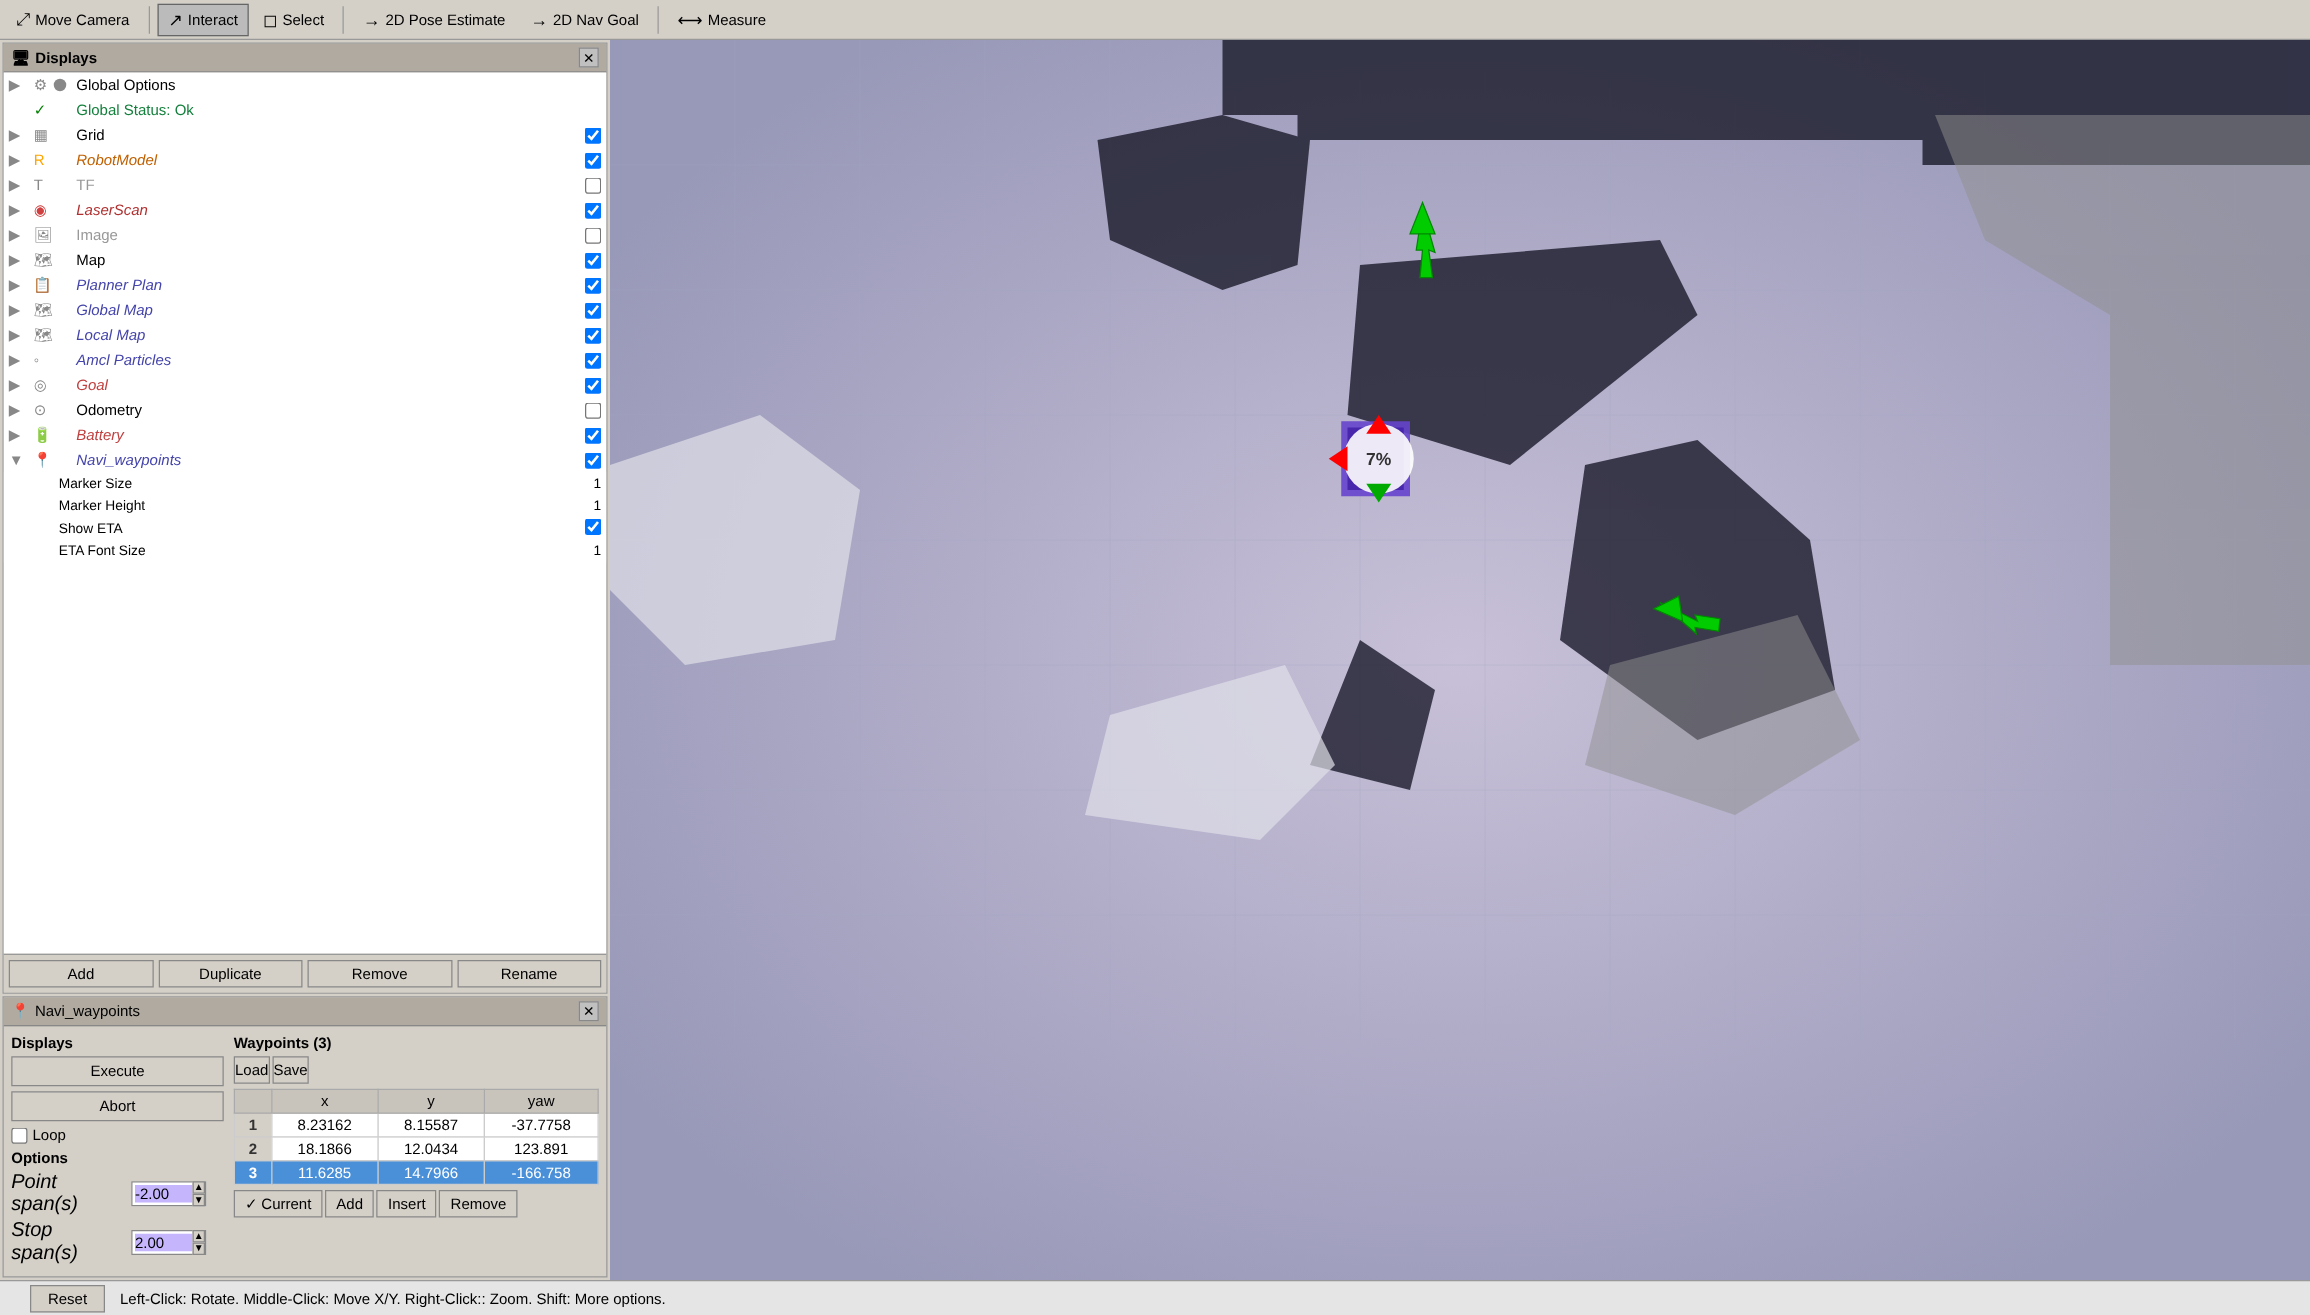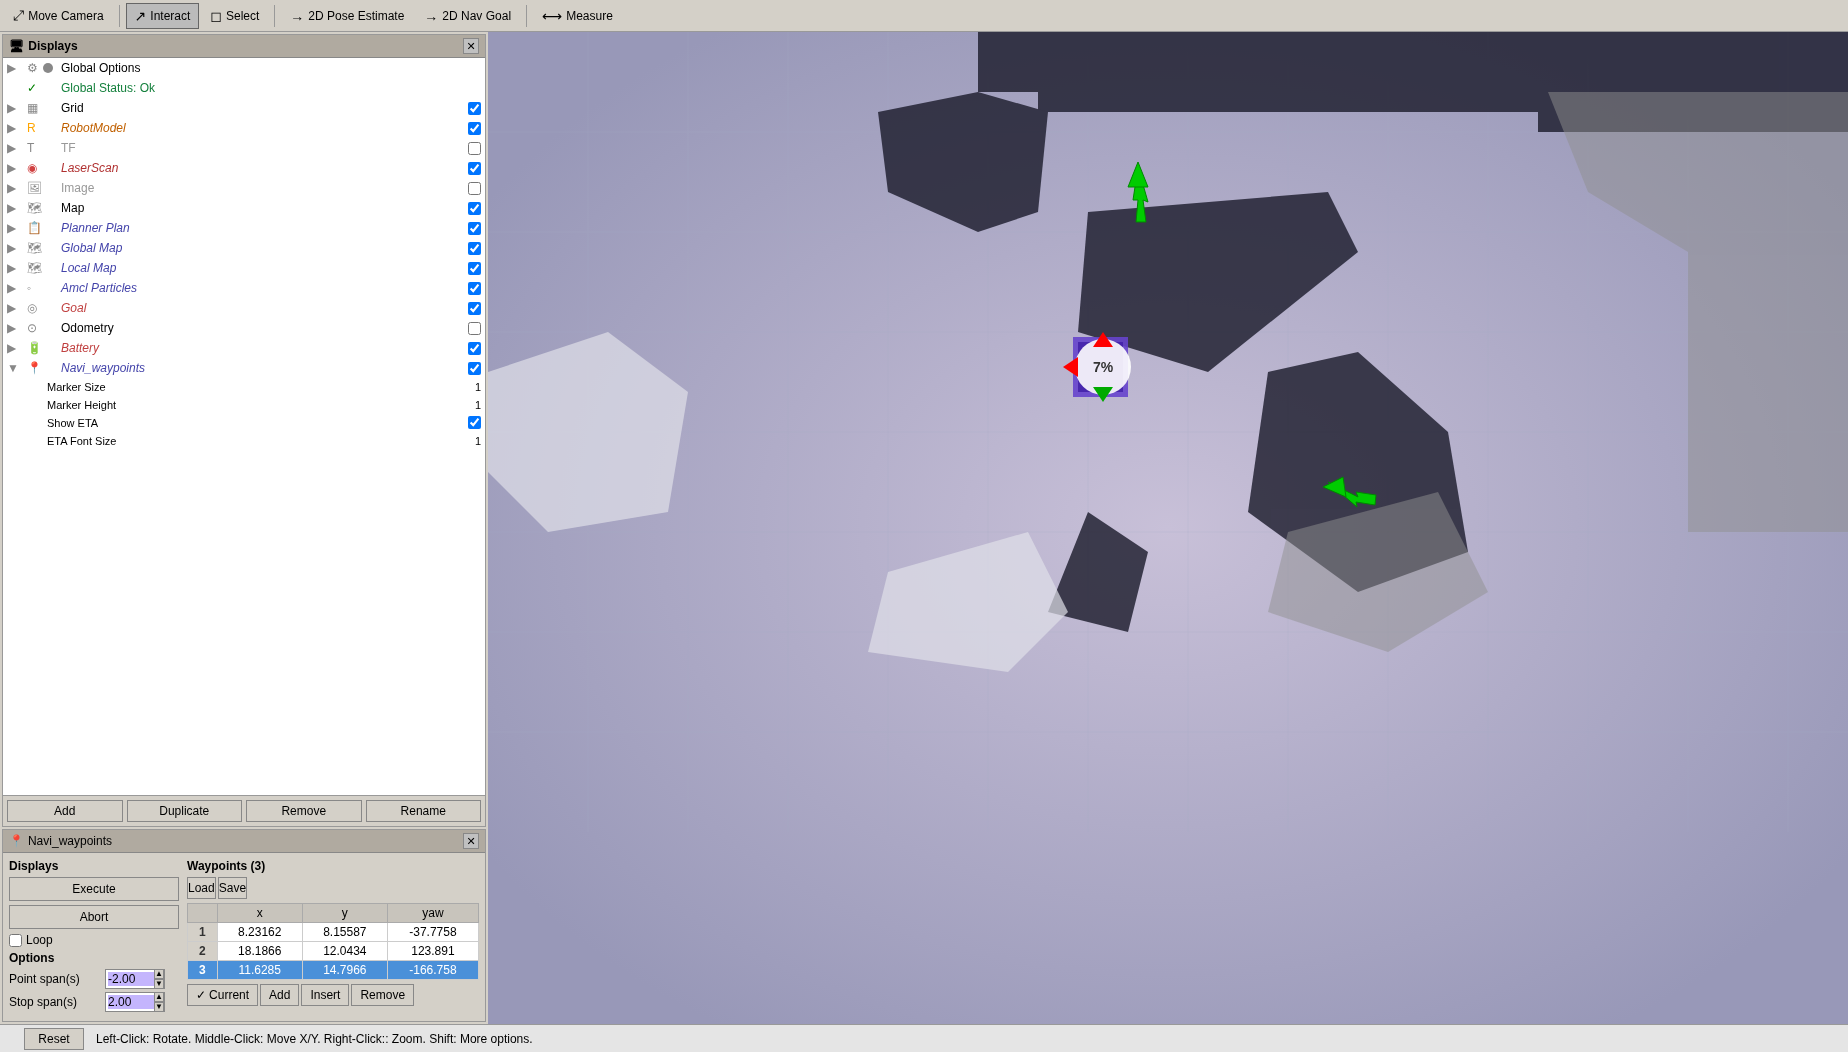--- a/index.html
+++ b/index.html
@@ -186,21 +186,21 @@
       gap: 4px;
       margin-bottom: 4px;
     }
     .options-section { margin-top: 4px; }
     .option-row {
       display: flex;
       align-items: center;
       gap: 6px;
       margin-bottom: 3px;
     }
-    .option-label { font-size: 12px; width: 90px; }
+    .option-label { font-size: 16px; width: 90px; font-style: italic; }
     .spin-input {
       width: 60px;
       height: 20px;
       border: 1px solid #888;
       background: white;
       font-size: 12px;
       padding: 1px 2px;
       display: flex;
       align-items: center;
       position: relative;

